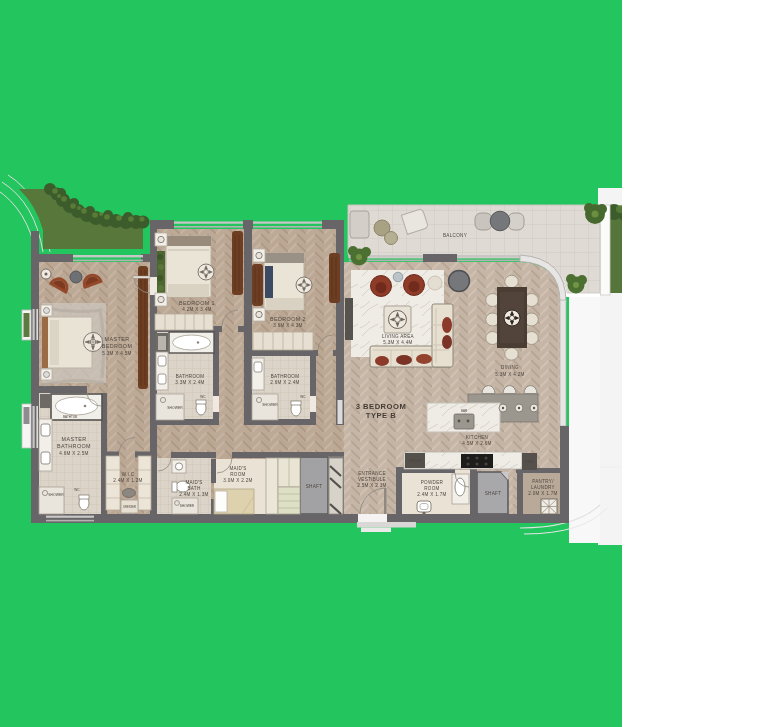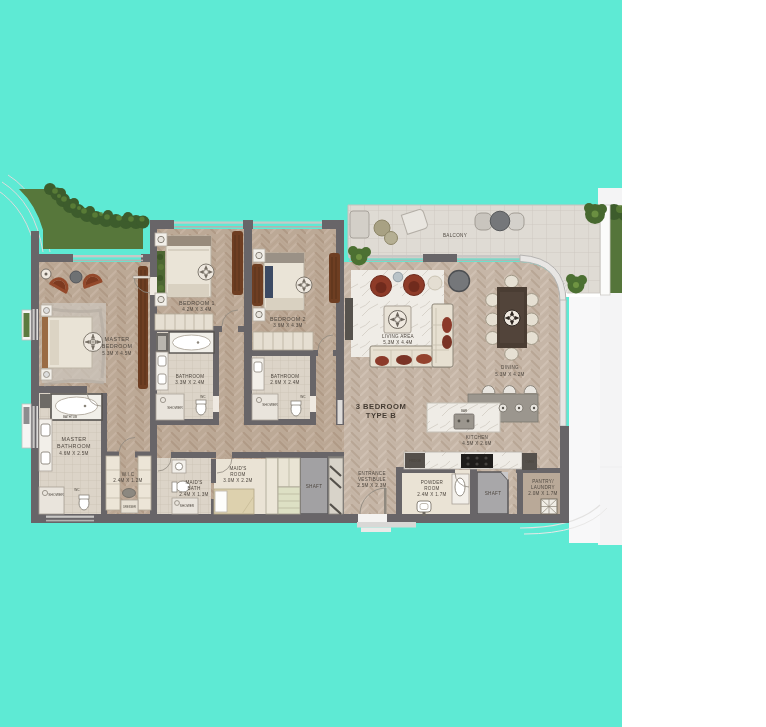--- a/index.html
+++ b/index.html
@@ -1,16 +1,16 @@
 <!DOCTYPE html>
 <html><head>
 <meta charset="utf-8">
 <style>
 html,body{margin:0;padding:0;background:#ffffff;}
-#stage{position:relative;width:622px;height:727px;background:#5eead4;overflow:hidden;
+#stage{position:relative;width:622px;height:727px;background:#22c55e;overflow:hidden;
   font-family:"Liberation Sans", sans-serif;}
 svg{position:absolute;left:0;top:0;}
 text{font-family:"Liberation Sans", sans-serif;fill:#4a443c;}
 .lbl{font-size:5.4px;letter-spacing:0.4px;fill:#4f4840;}
 .lbl2{font-size:4.6px;letter-spacing:0.3px;fill:#4f4840;}
 .big{font-size:7.6px;font-weight:bold;letter-spacing:0.5px;fill:#453c33;}
 </style>
 </head>
 <body>
 <div id="stage">

